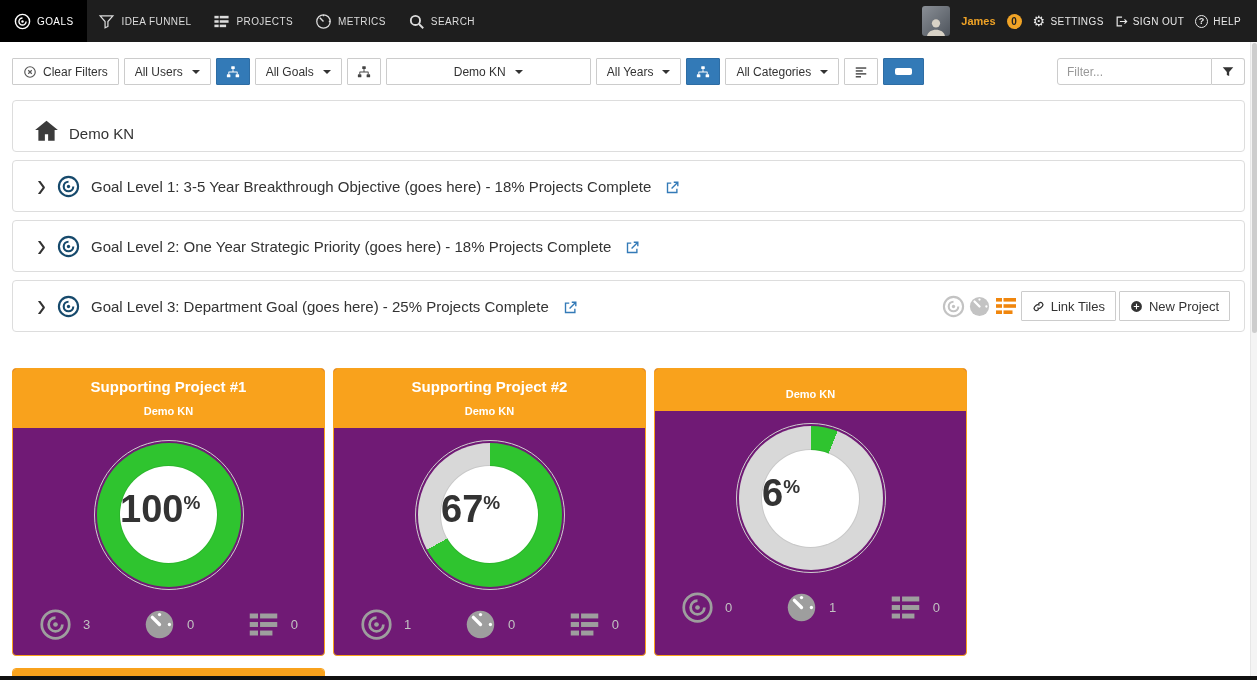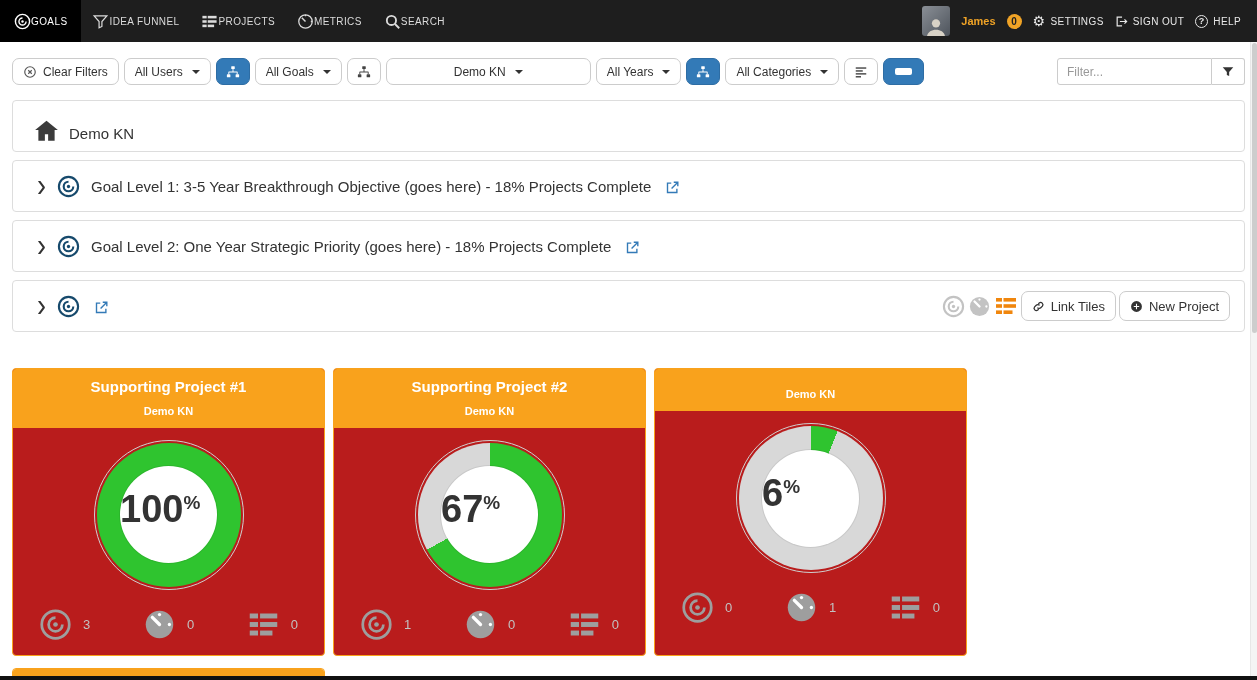--- a/index.html
+++ b/index.html
@@ -5,36 +5,36 @@
   *{box-sizing:border-box;margin:0;padding:0}
   html,body{width:1257px;height:680px;overflow:hidden}
   body{font-family:"Liberation Sans",sans-serif;background:#fff;position:relative}
 
   
   .navbar{height:42px;background:#1e1e1e;display:flex;align-items:stretch;color:#fff}
   .brand{display:flex;align-items:center;padding:0 16px 0 10px;cursor:pointer}
   .brand .logo-txt{font-size:27px;font-weight:300;letter-spacing:6px;color:#fff;line-height:1}
   .brand svg{width:21px;height:26px;margin:0 1px 0 -2px}
   .nav-items{display:flex;align-items:stretch}
-  .nav-item{display:flex;align-items:center;padding:0 11px;color:#dcdcdc;font-size:10px;letter-spacing:.4px;cursor:pointer;white-space:nowrap}
+  .nav-item{display:flex;align-items:center;gap:6px;padding:0 11px;color:#dcdcdc;font-size:10px;letter-spacing:.4px;cursor:pointer;white-space:nowrap}
   .nav-item svg{width:17px;height:17px;flex:0 0 auto}
   .nav-item.active{background:#000;color:#fff;padding:0 14px}
   .nav-right{margin-left:auto;display:flex;align-items:center;gap:11px;padding-right:16px}
   .avatar{width:28px;height:30px;border-radius:3px;background:linear-gradient(135deg,#8a8f96,#4e545c);position:relative;overflow:hidden;cursor:pointer;flex:0 0 auto}
   .avatar svg{position:absolute;bottom:-2px;left:3px;width:22px;height:22px}
   .user-name{color:#f0a326;font-size:11px;font-weight:bold;cursor:pointer}
   .user-badge{width:15px;height:15px;border-radius:50%;background:#f0a326;color:#222;font-size:10px;font-weight:bold;display:flex;align-items:center;justify-content:center}
   .nav-link{display:flex;align-items:center;gap:5px;color:#e8e8e8;font-size:10px;letter-spacing:.4px;cursor:pointer;white-space:nowrap}
   .nav-link svg{width:13px;height:13px}
   .gear-glyph{font-size:14px;line-height:1}
   .q-circle{width:13px;height:13px;border:1.4px solid #e8e8e8;border-radius:50%;display:flex;align-items:center;justify-content:center;font-size:9px;font-weight:bold}
 
   
   .filterbar{display:flex;align-items:center;gap:5px;padding:16px 12px 15px}
-  .btn{height:27px;display:inline-flex;align-items:center;gap:6px;padding:0 10px;border:1px solid #ccc;border-radius:7px;background:#fff;font-size:12px;color:#333;cursor:pointer;white-space:nowrap}
+  .btn{height:27px;display:inline-flex;align-items:center;gap:6px;padding:0 10px;border:1px solid #ccc;border-radius:1px;background:#fff;font-size:12px;color:#333;cursor:pointer;white-space:nowrap}
   .btn svg{width:14px;height:14px}
   .btn.blue{background:#337ab7;border-color:#2e6da4;color:#fff}
   .btn.icon-only{padding:0 9px}
   .caret{width:0;height:0;border-left:4px solid transparent;border-right:4px solid transparent;border-top:4px solid #333;margin-left:3px}
   .kn-select{width:205px;justify-content:center}
   .filter-group{margin-left:auto;display:flex;align-items:stretch}
   .filter-input{width:155px;height:27px;border:1px solid #ccc;border-radius:3px 0 0 3px;padding:8px 9px;font-size:12px;color:#333;outline:none}
   .filter-input::placeholder{color:#999}
   .filter-group .btn{border-radius:0 3px 3px 0;border-left:0}
   .dash-glyph{width:17px;height:7px;background:#fff;border-radius:2px;display:inline-block}
@@ -50,21 +50,21 @@
   .goal-label{font-size:15px;color:#333}
   .ext-link{width:15px;height:15px;color:#337ab7;cursor:pointer;margin-left:3px;margin-top:2px}
   .row-actions{margin-left:auto;display:flex;align-items:center;gap:3px}
   .muted-ic{width:23px;height:23px;color:#c3c3c3;cursor:pointer}
   .orange-ic{width:24px;height:24px;color:#f0860d;cursor:pointer}
   .row-actions .btn{height:30px;font-size:13px}
   .row-actions .btn svg{width:13px;height:13px}
 
   
   .tiles{display:flex;flex-wrap:wrap;gap:12px 8px;padding:28px 12px 0}
-  .tile{width:313px;border:1px solid #f9a21c;border-radius:4px;background:#b91c1c;overflow:hidden}
+  .tile{width:313px;border:1px solid #f9a21c;border-radius:4px;background:#701a75;overflow:hidden}
   .tile-head{background:#f9a21c;text-align:center;padding:10px 8px 11px;cursor:pointer}
   .tile-title{color:#fff;font-size:15px;font-weight:bold;line-height:1.1}
   .tile-sub{color:#fff;font-size:11px;font-weight:bold;margin-top:10px;line-height:1}
   .tile-body{padding:8px 0 0}
   .donut-wrap{width:150px;height:150px;margin:4px auto 0;border:1px solid #cfcfcf;border-radius:50%;padding:2px}
   .donut{width:100%;height:100%;border-radius:50%;display:flex;align-items:center;justify-content:center;background:#d8d8d8}
   .hole{width:97px;height:97px;background:#fff;border-radius:50%;box-shadow:0 0 0 1px rgba(0,0,0,.07);display:flex;align-items:flex-start;padding-top:24px}
   .pct-num{font-size:38px;font-weight:bold;color:#333;line-height:1}
   .pct-sign{font-size:19px;font-weight:bold;color:#333;line-height:1;margin-top:3px}
   .tile-stats{display:flex;justify-content:space-between;align-items:center;padding:18px 26px 14px}
@@ -259,20 +259,21 @@
     </svg>
 </div>
 
 <div class="card goal-row">
   <span class="chev">›</span>
   <svg class="goal-icon" viewBox="0 0 24 24" style="color:#174a6c">
       <circle cx="12" cy="12" r="10" fill="none" stroke="currentColor" stroke-width="2.2"></circle>
       <path d="M12 7a5 5 0 1 0 5 5" fill="none" stroke="currentColor" stroke-width="2.2"></path>
       <circle cx="12" cy="12" r="1.7" fill="currentColor"></circle>
     </svg>
+  <span class="goal-label">Goal Level 3: Department Goal (goes here) - 25% Projects Complete</span>
   <svg class="ext-link" viewBox="0 0 24 24" fill="none" stroke="currentColor" stroke-width="2.2">
       <path d="M10 5H4v15h15v-6"></path>
       <path d="M14 3.5h6.5V10M20.5 3.5L10.5 13.5"></path>
     </svg>
   <div class="row-actions">
     <svg class="muted-ic" viewBox="0 0 24 24">
         <circle cx="12" cy="12" r="10" fill="none" stroke="currentColor" stroke-width="2.2"></circle>
         <path d="M12 7a5 5 0 1 0 5 5" fill="none" stroke="currentColor" stroke-width="2.2"></path>
         <circle cx="12" cy="12" r="1.7" fill="currentColor"></circle>
       </svg>

